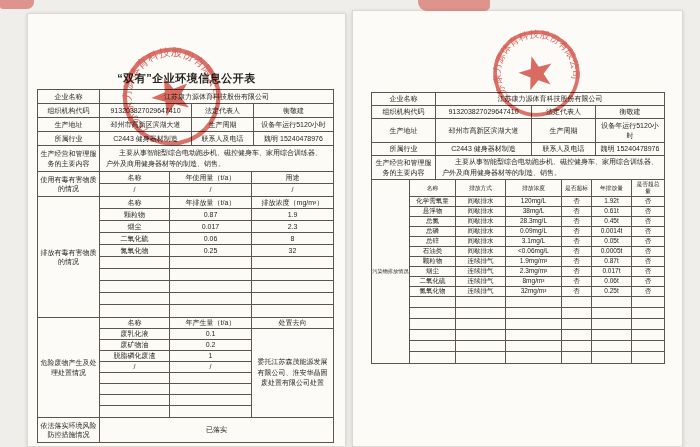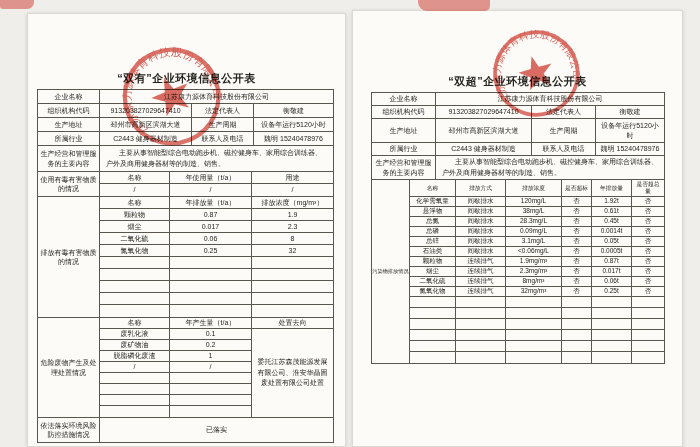--- a/index.html
+++ b/index.html
@@ -255,21 +255,20 @@
     <path id="arcL" d="M 20.7,89.5 A 48,48 0 1 1 99.3,89.5" fill="none"></path>
     <circle cx="60" cy="62" r="55" fill="none" stroke="#cf3a2e" stroke-width="5" opacity=".85"></circle>
     <polygon fill="#cf3a2e" opacity=".9" points="60,38 65.6,54.2 82.8,54.6 69.1,65.0 74.1,81.4 60,71.6 45.9,81.4 50.9,65.0 37.2,54.6 54.4,54.2"></polygon>
     <text font-size="12.5" fill="#cf3a2e" opacity=".95">
       <textPath href="#arcL" startOffset="2" textLength="200" lengthAdjust="spacingAndGlyphs">江苏康力源体育科技股份有限公司</textPath>
     </text>
   </svg>
 </div>
 
 <div class="page" id="page-right">
-  <div class="doc-title">“双超”企业环境信息公开表</div>
 
   <div class="dtable" id="table-right">
     <div style="display:contents"><div class="trow r13">
           <div class="c wR0 lab">企业名称</div>
           <div class="c fx">江苏康力源体育科技股份有限公司</div>
         </div><div class="trow r13">
           <div class="c wR0 lab">组织机构代码</div>
           <div class="c wR1">913203827029647410</div>
           <div class="c wR2 lab">法定代表人</div>
           <div class="c fx">衡敬建</div>

